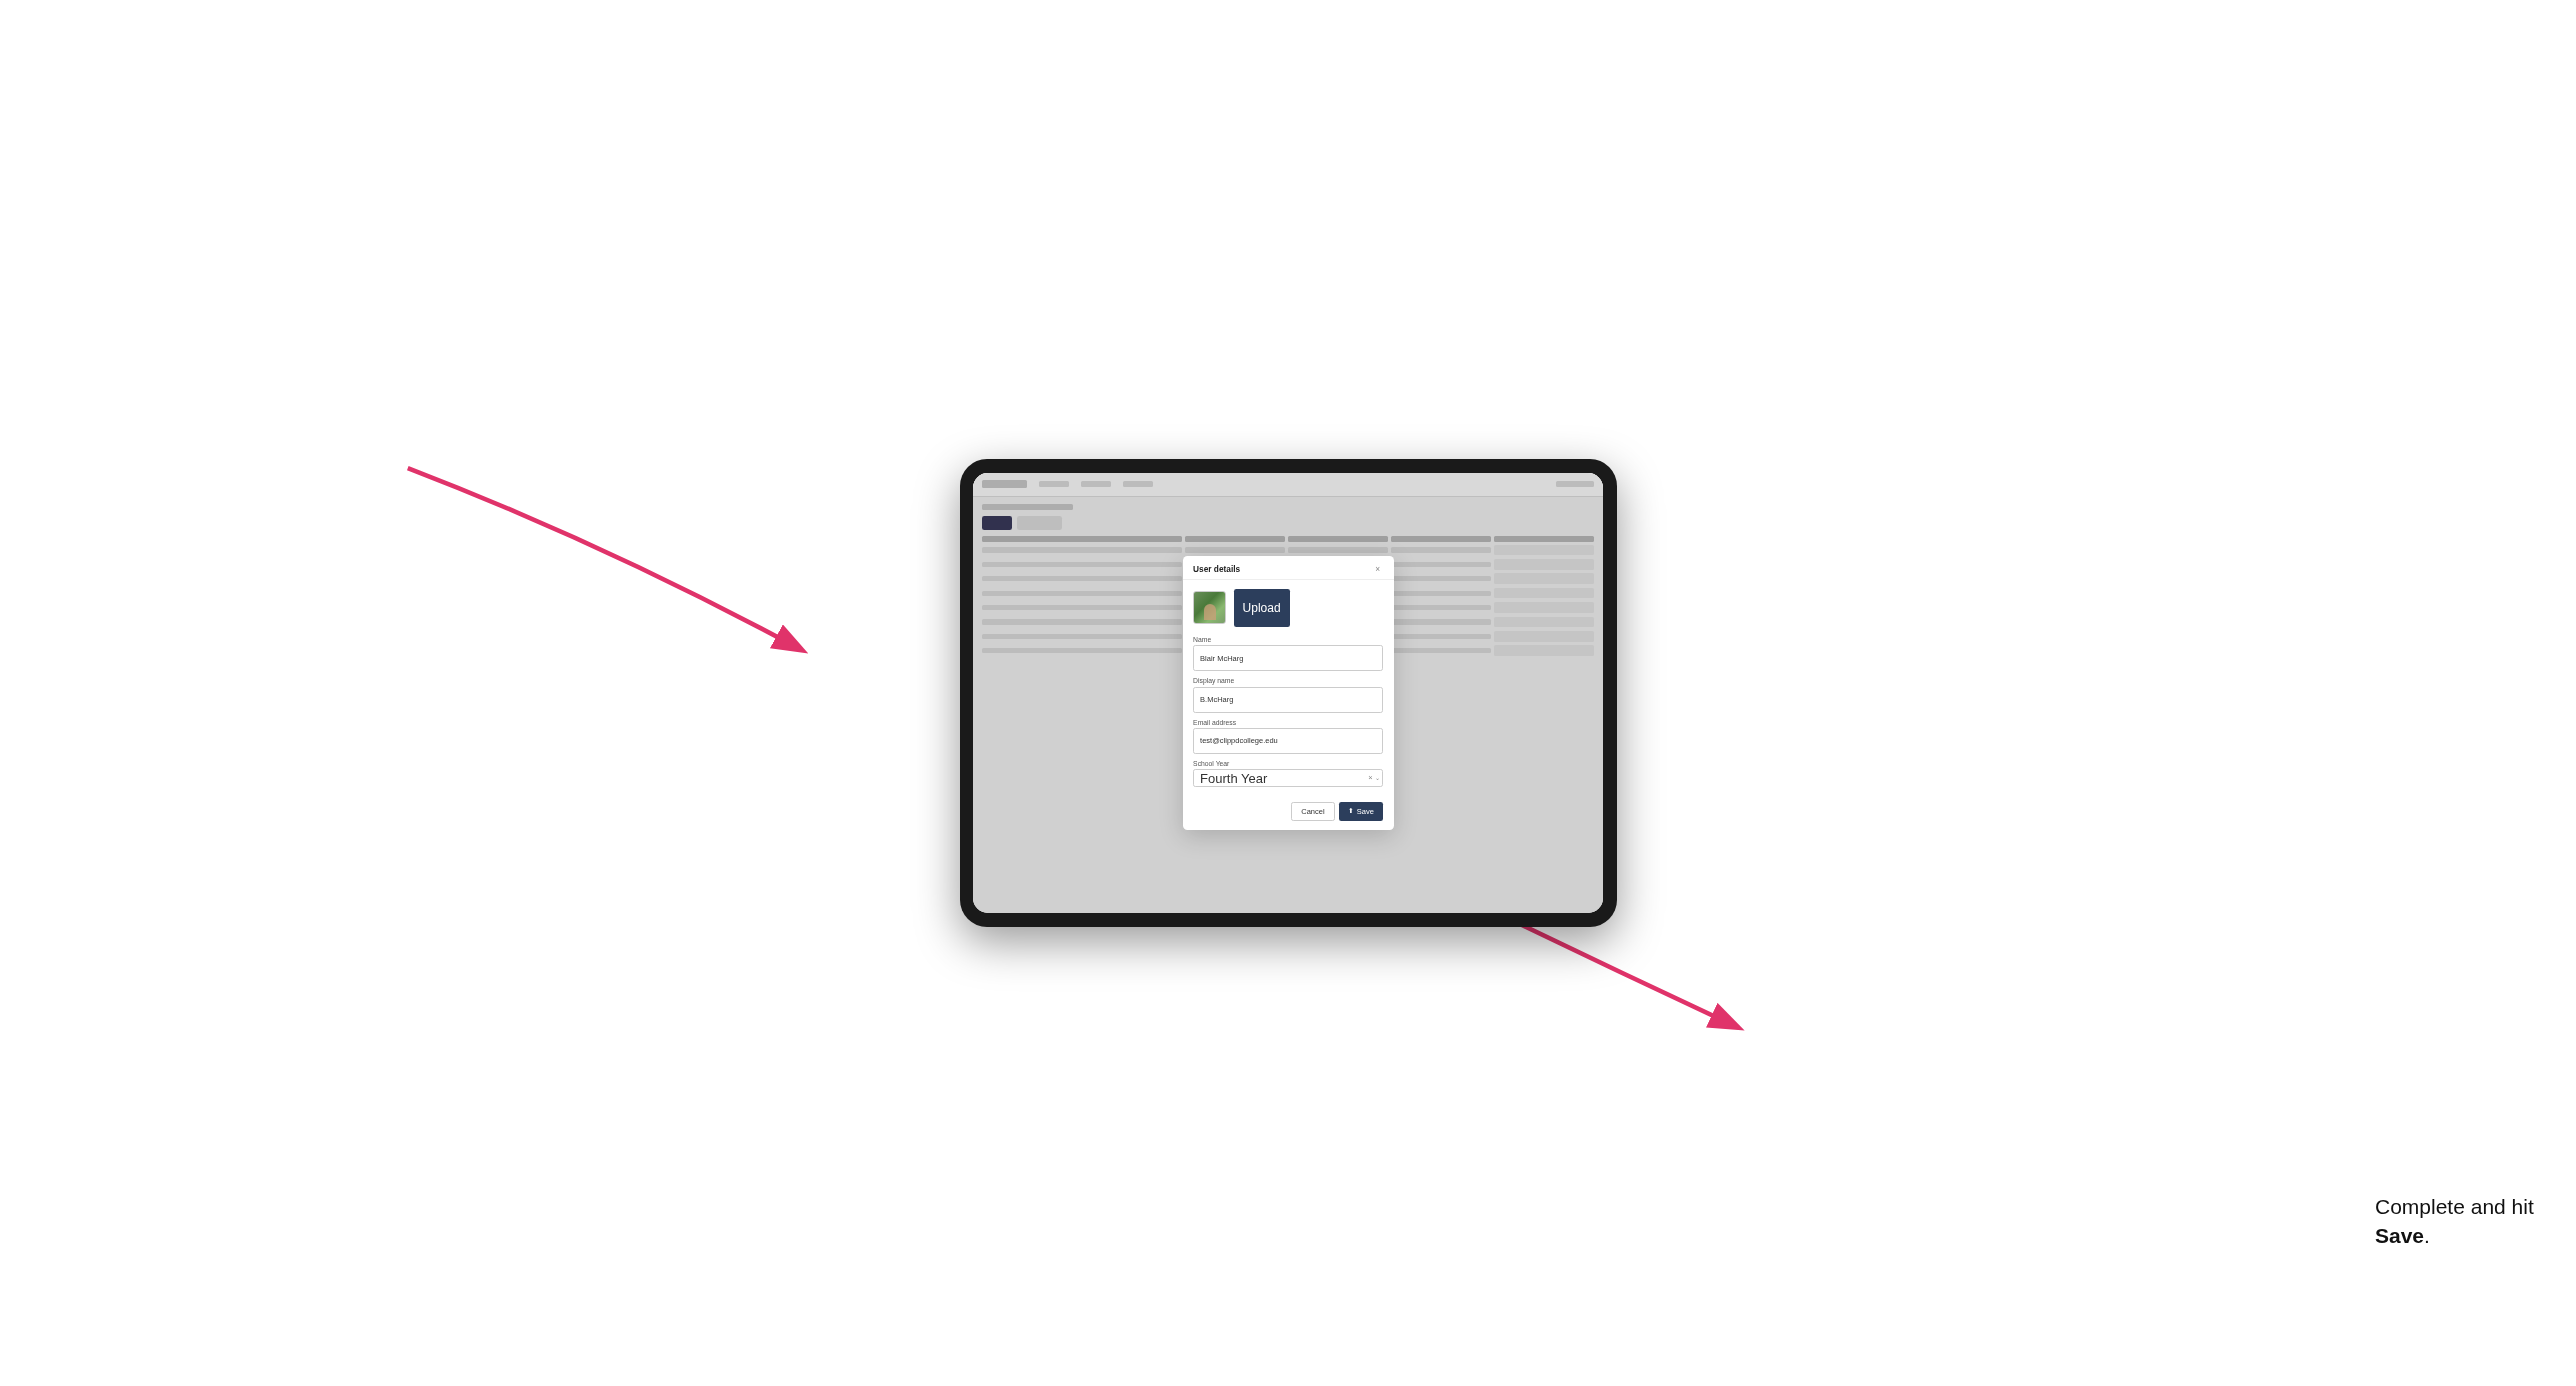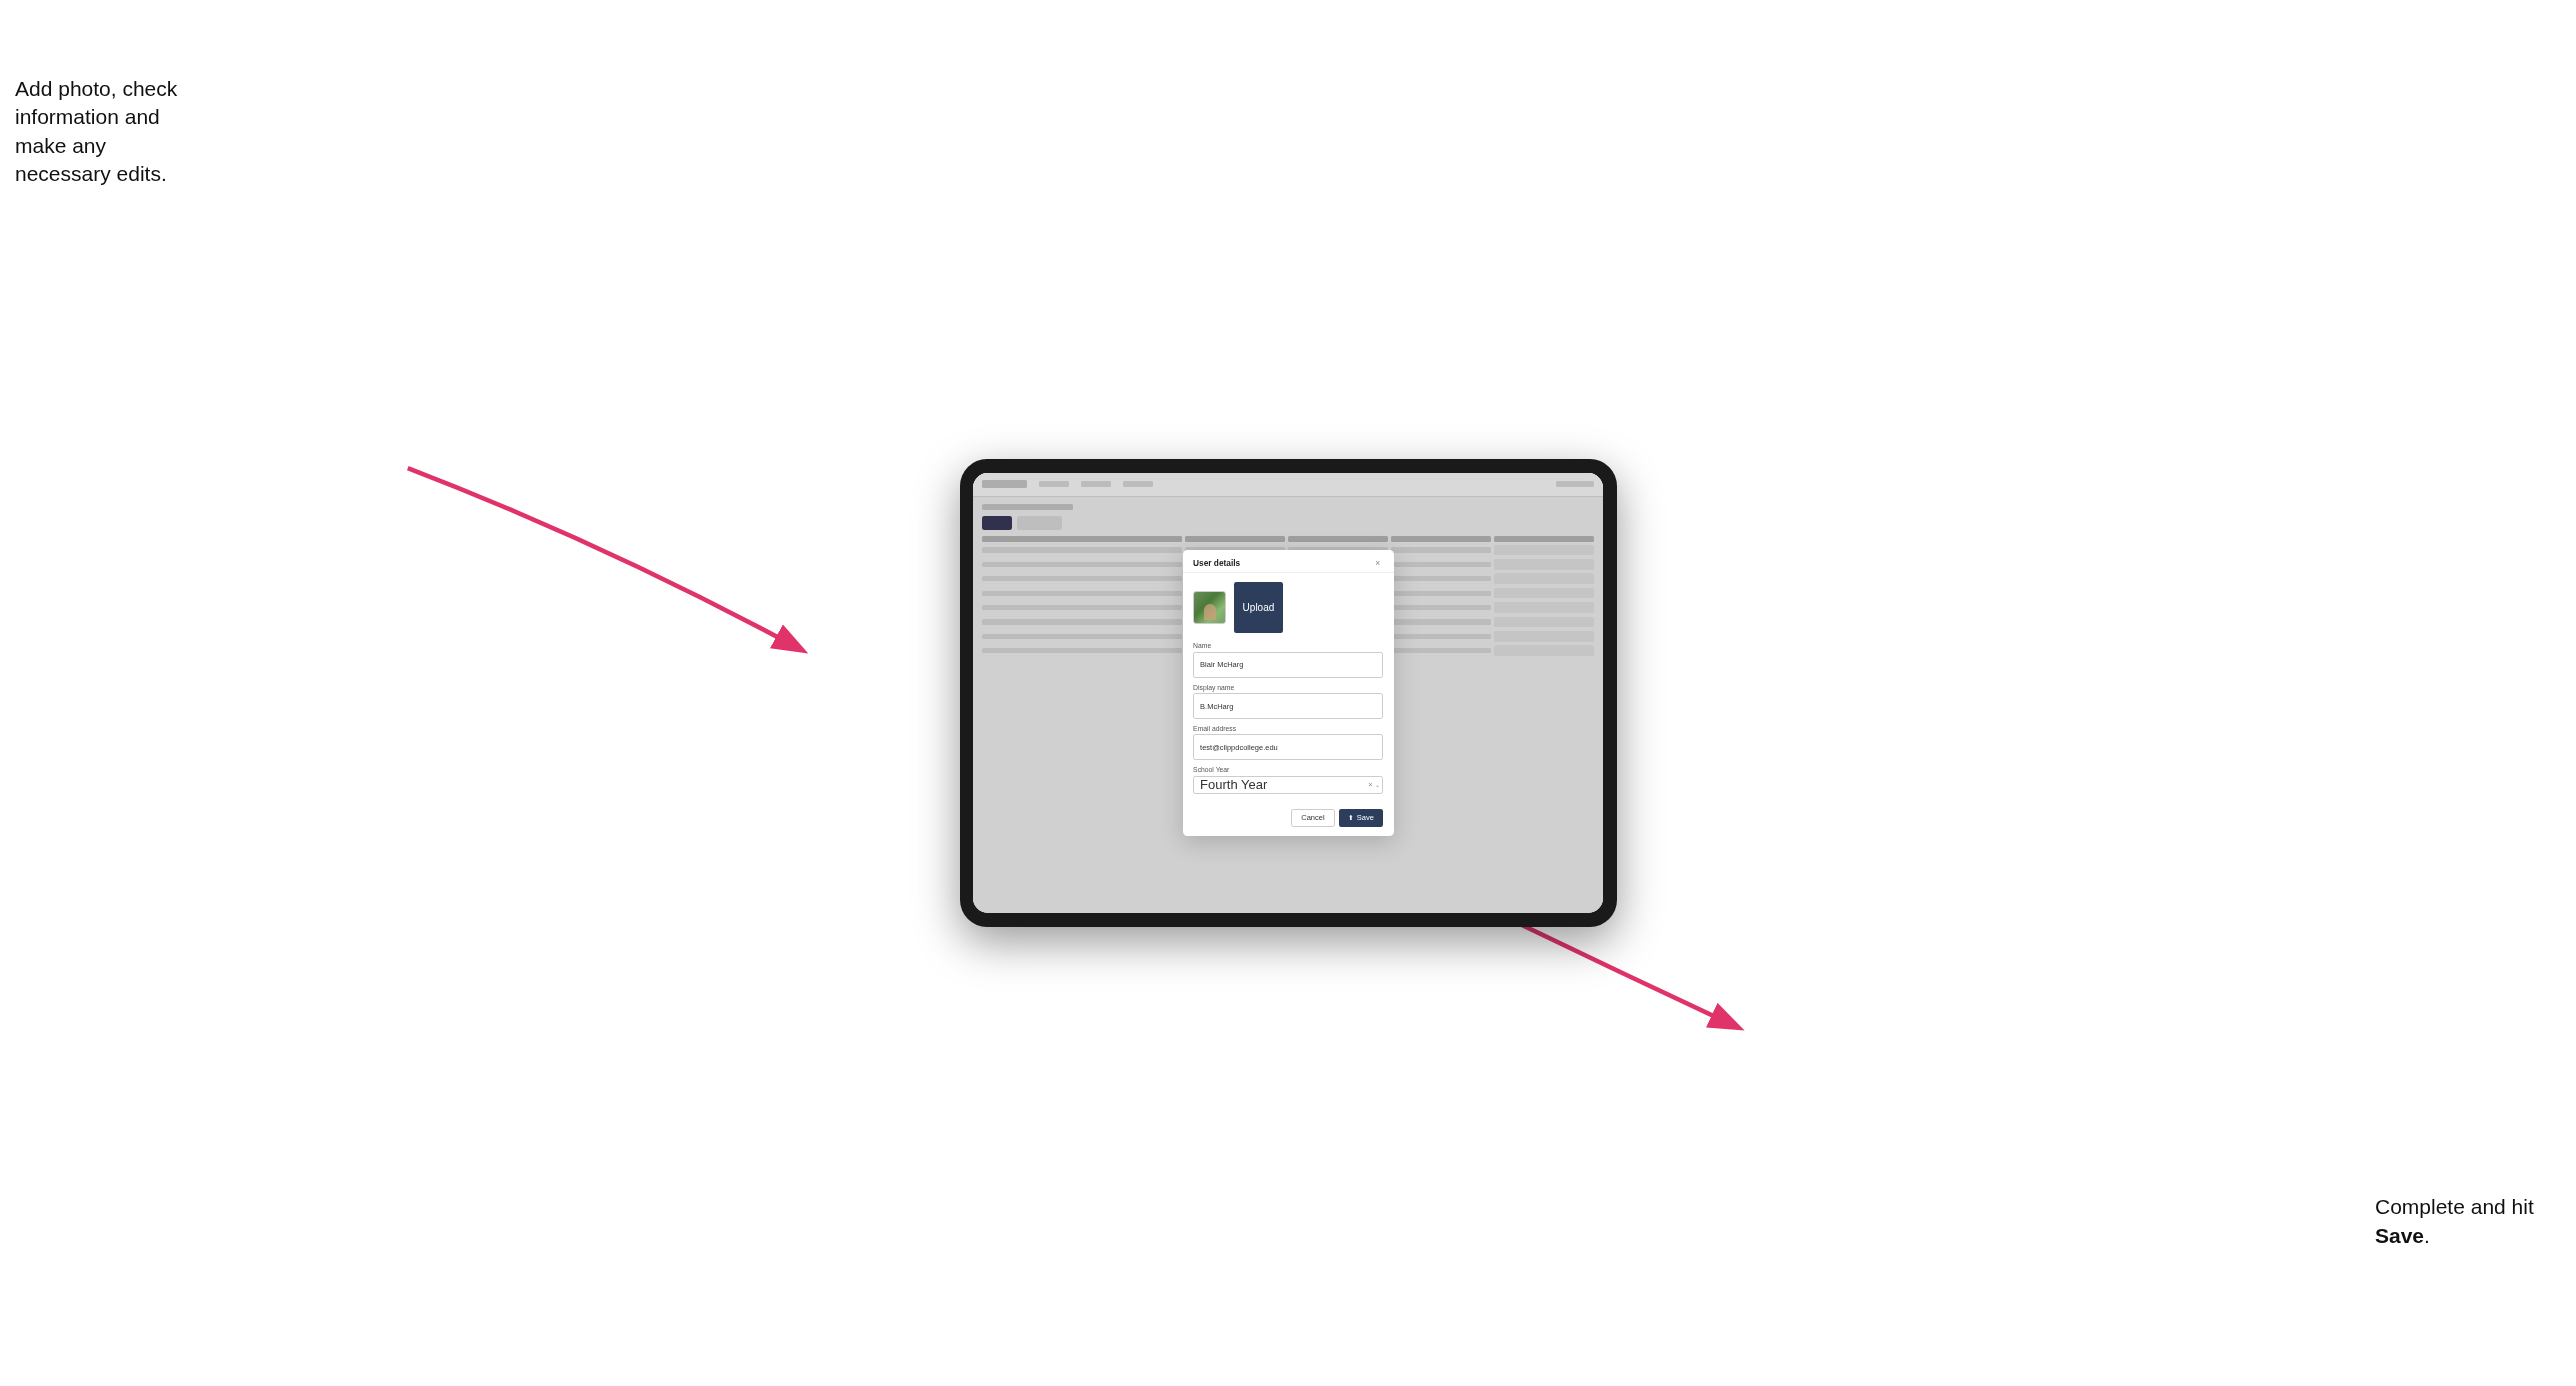--- a/index.html
+++ b/index.html
@@ -242,22 +242,22 @@
       width: 12px;
       height: 16.6px;
       background: rgba(200,160,120,0.8);
       border-radius: 6px 6px 0 0;
     }
     .upload-btn {
       background: #2c3e5c;
       color: #fff;
       border: none;
       border-radius: 2.3px;
-      padding: 20px 9px;
-      font-size: 10px;
+      padding: 12px 9px;
+      font-size: 12px;
       cursor: pointer;
       font-weight: 500;
     }
     
     .form-group {
       margin-bottom: 6px;
     }
     .form-label {
       font-size: 6.8px;
       color: #555;
@@ -344,26 +344,20 @@
     }
     .save-icon {
       font-size: 6.8px;
     }
   </style>
 </head>
 <body>
 
 <div class="scene">
 
-  <div class="annotation-left">
-    <span>Add photo, check</span><br>
-    <span>information and</span><br>
-    <span>make any</span><br>
-    <span>necessary edits.</span>
-  </div>
 
   <div class="annotation-right">
     <span>Complete and hit </span><strong>Save</strong><span>.</span>
   </div>
 
   <svg class="arrows-overlay" viewBox="0 0 1706 918">
 
     <defs>
       <marker id="arrow1" markerWidth="8" markerHeight="8" refX="6" refY="3" orient="auto">
         <path d="M0,0 L0,6 L8,3 z" fill="#e0336a"></path>

